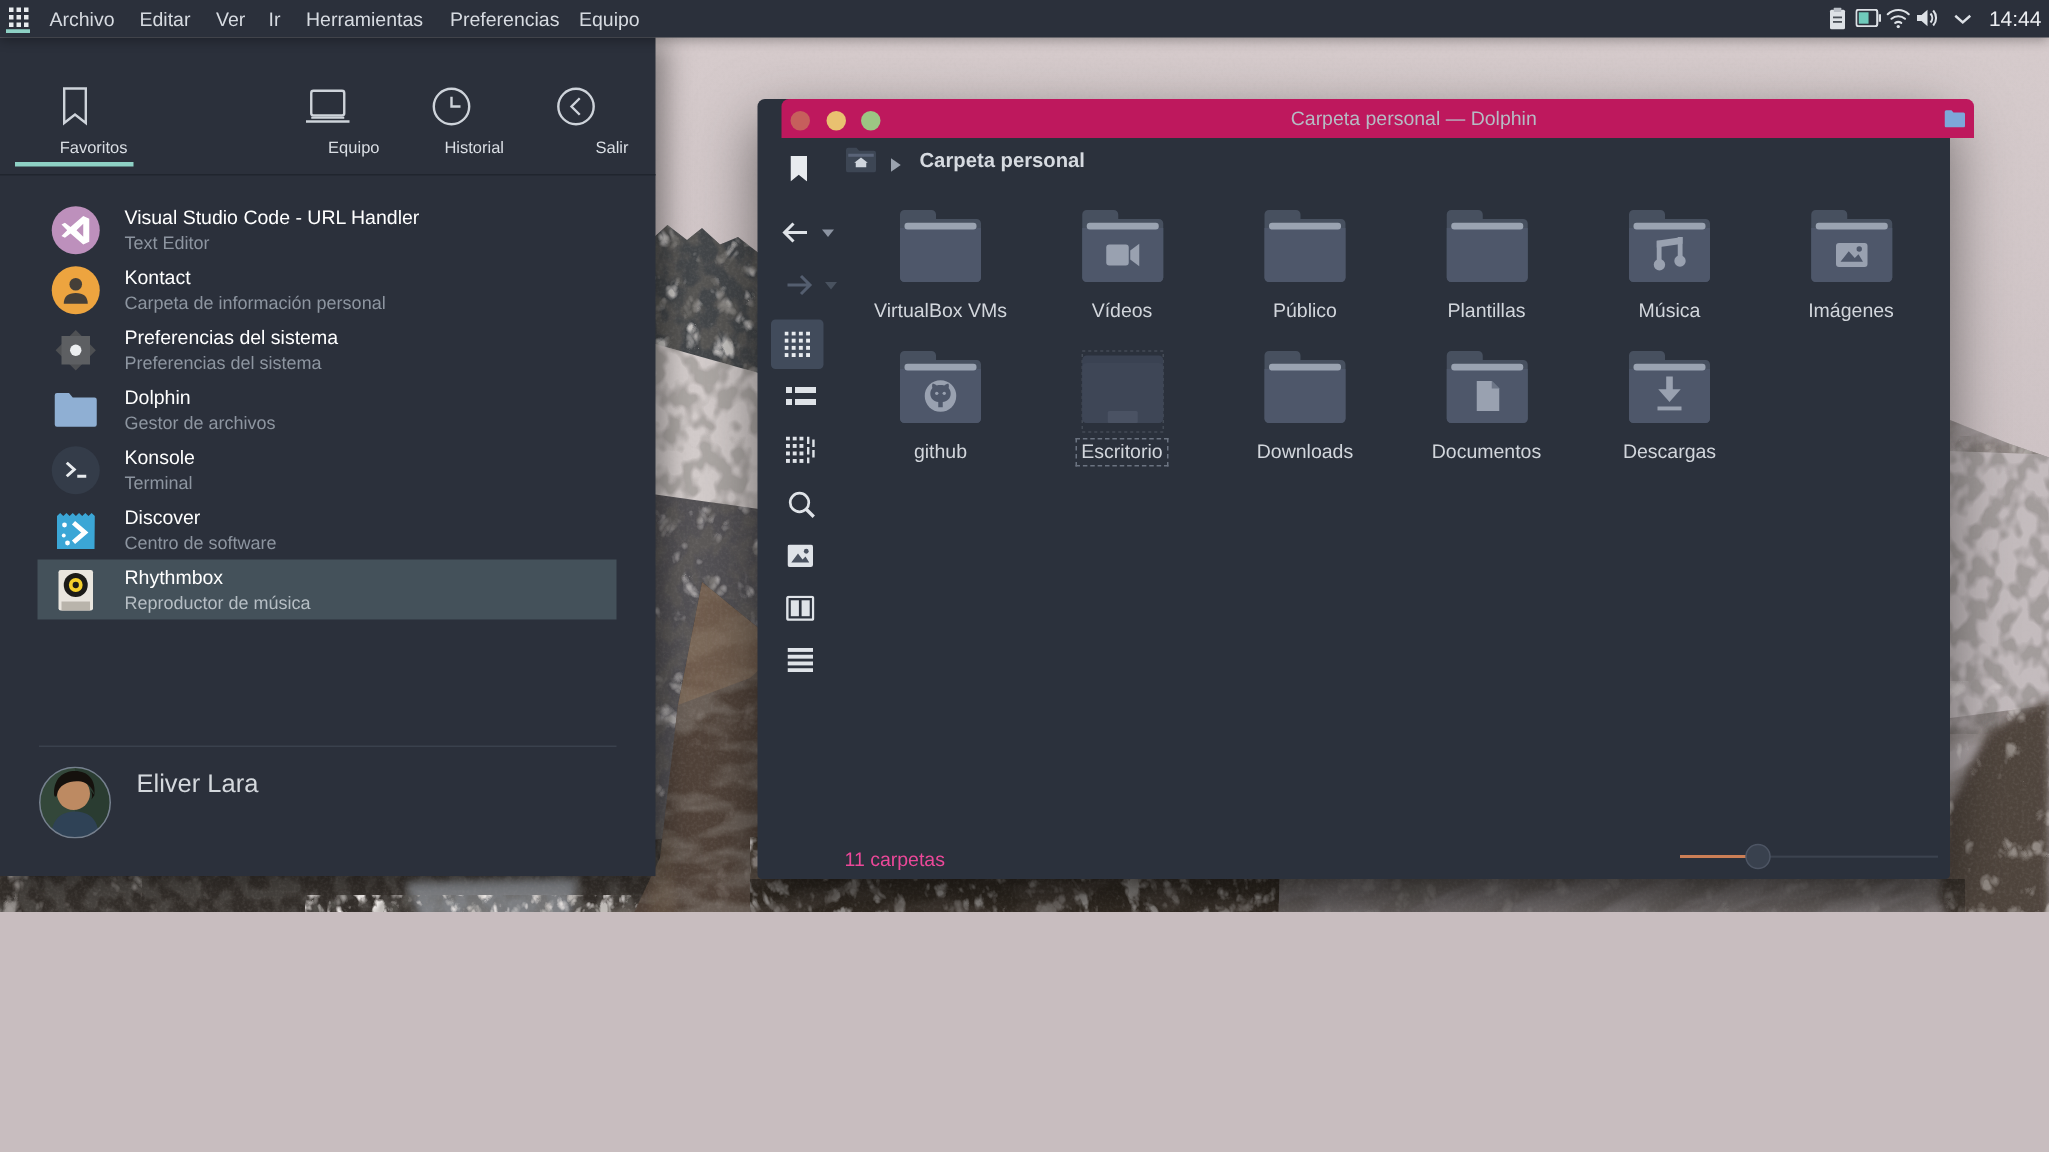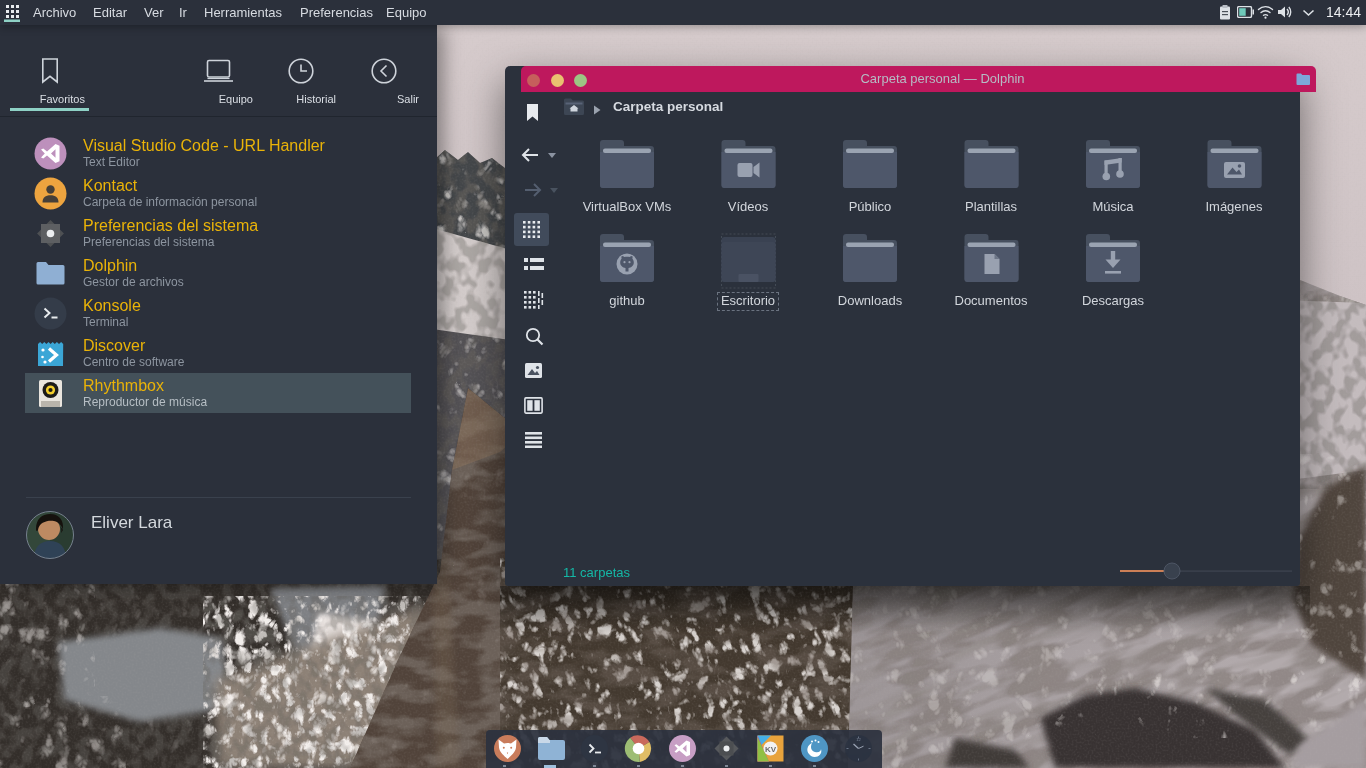--- a/index.html
+++ b/index.html
@@ -1,32 +1,32 @@
 <!DOCTYPE html>
 <html><head>
 <meta charset="utf-8">
 <style>
   html,body{margin:0;padding:0;width:1366px;height:768px;overflow:hidden;
     font-family:"Liberation Sans",sans-serif;background:#c8bdbf;-webkit-font-smoothing:antialiased;}
-  #stage{position:relative;width:1366px;height:768px;overflow:hidden;}
+  #stage{position:relative;width:1366px;height:608px;overflow:hidden;}
   .abs{position:absolute;}
   
   #topbar{left:0;top:0;width:1366px;height:25px;background:#2b303b;z-index:30;box-shadow:0 2px 8px rgba(0,0,0,0.3);}
   #topbar .menu{position:absolute;top:0;height:25px;line-height:25px;
     color:#d7dbe1;font-size:13px;}
   #clock{position:absolute;right:5px;top:0;line-height:25px;color:#eceef1;font-size:14px;}
   
   #panel{left:0;top:25px;width:437px;height:559px;background:#2b303b;z-index:20;box-shadow:6px 2px 18px rgba(0,0,0,0.4);}
   .tab{position:absolute;top:33px;text-align:right;color:#dbdfe5;font-size:11px;}
   .tab .ticon{display:block;margin:0 auto 9px auto;}
   #tabline{position:absolute;left:10px;top:83px;width:79px;height:3px;background:#8ed1c5;}
   #tabsep{position:absolute;left:0;top:91px;width:437px;height:1px;background:#20252e;}
   .item{position:absolute;left:25px;width:386px;height:40px;}
   .item .ic{position:absolute;left:9px;top:4px;width:33px;height:33px;}
-  .item .tt{position:absolute;left:58px;top:4px;font-size:16px;color:#eab308;}
+  .item .tt{position:absolute;left:58px;top:4px;font-size:13px;color:#ffffff;}
   .item .st{position:absolute;left:58px;top:21.5px;font-size:12px;color:#8d95a0;}
   .hl{background:#44515a;}
   #usep{position:absolute;left:26px;top:472px;width:385px;height:1px;background:#3a414d;}
   #uname{position:absolute;left:91px;top:488px;font-size:17px;color:#d4d8dd;}
   #search{position:absolute;left:91px;top:508px;width:318px;height:25px;background:#333a48;
     border:1px solid #47505f;border-radius:2px;}
   #search .ph{position:absolute;left:9px;top:5px;font-size:13px;color:#6a7280;}
   #search .caret{position:absolute;left:6px;top:3px;width:1px;height:18px;background:#cfd4da;}
   
   #win{left:505px;top:66px;width:795px;height:520px;background:#2b313c;
@@ -536,21 +536,21 @@
         <path d="M3,-10 L3,-5 L8,-5 Z" fill="#6d7687"></path>
       </g>
 
       <g transform="translate(608,196)" fill="#99a1b0">
         <rect x="-2.2" y="-11" width="4.4" height="10"></rect>
         <path d="M-7.5,-2.5 L7.5,-2.5 L0,6 Z"></path>
         <rect x="-8" y="9" width="16" height="2.6"></rect>
       </g>
     </svg>
 
-    <div class="abs" style="left:58px;top:499px;font-size:13px;color:#14b8a6">11 carpetas</div>
+    <div class="abs" style="left:58px;top:499px;font-size:13px;color:#ec4899">11 carpetas</div>
     <svg class="abs" style="left:615px;top:495px" width="172" height="20" viewBox="0 0 172 20">
       <rect x="0" y="9" width="45" height="2" fill="#cc7f56"></rect>
       <rect x="60" y="9.4" width="112" height="1.4" fill="#3c434f"></rect>
       <circle cx="52" cy="10" r="8" fill="#39414e" stroke="#4d5564" stroke-width="1"></circle>
     </svg>
     <div class="label" style="left:67px;top:133px">VirtualBox VMs</div>
     <div class="label" style="left:188px;top:133px">Vídeos</div>
     <div class="label" style="left:310px;top:133px">Público</div>
     <div class="label" style="left:431px;top:133px">Plantillas</div>
     <div class="label" style="left:553px;top:133px">Música</div>

